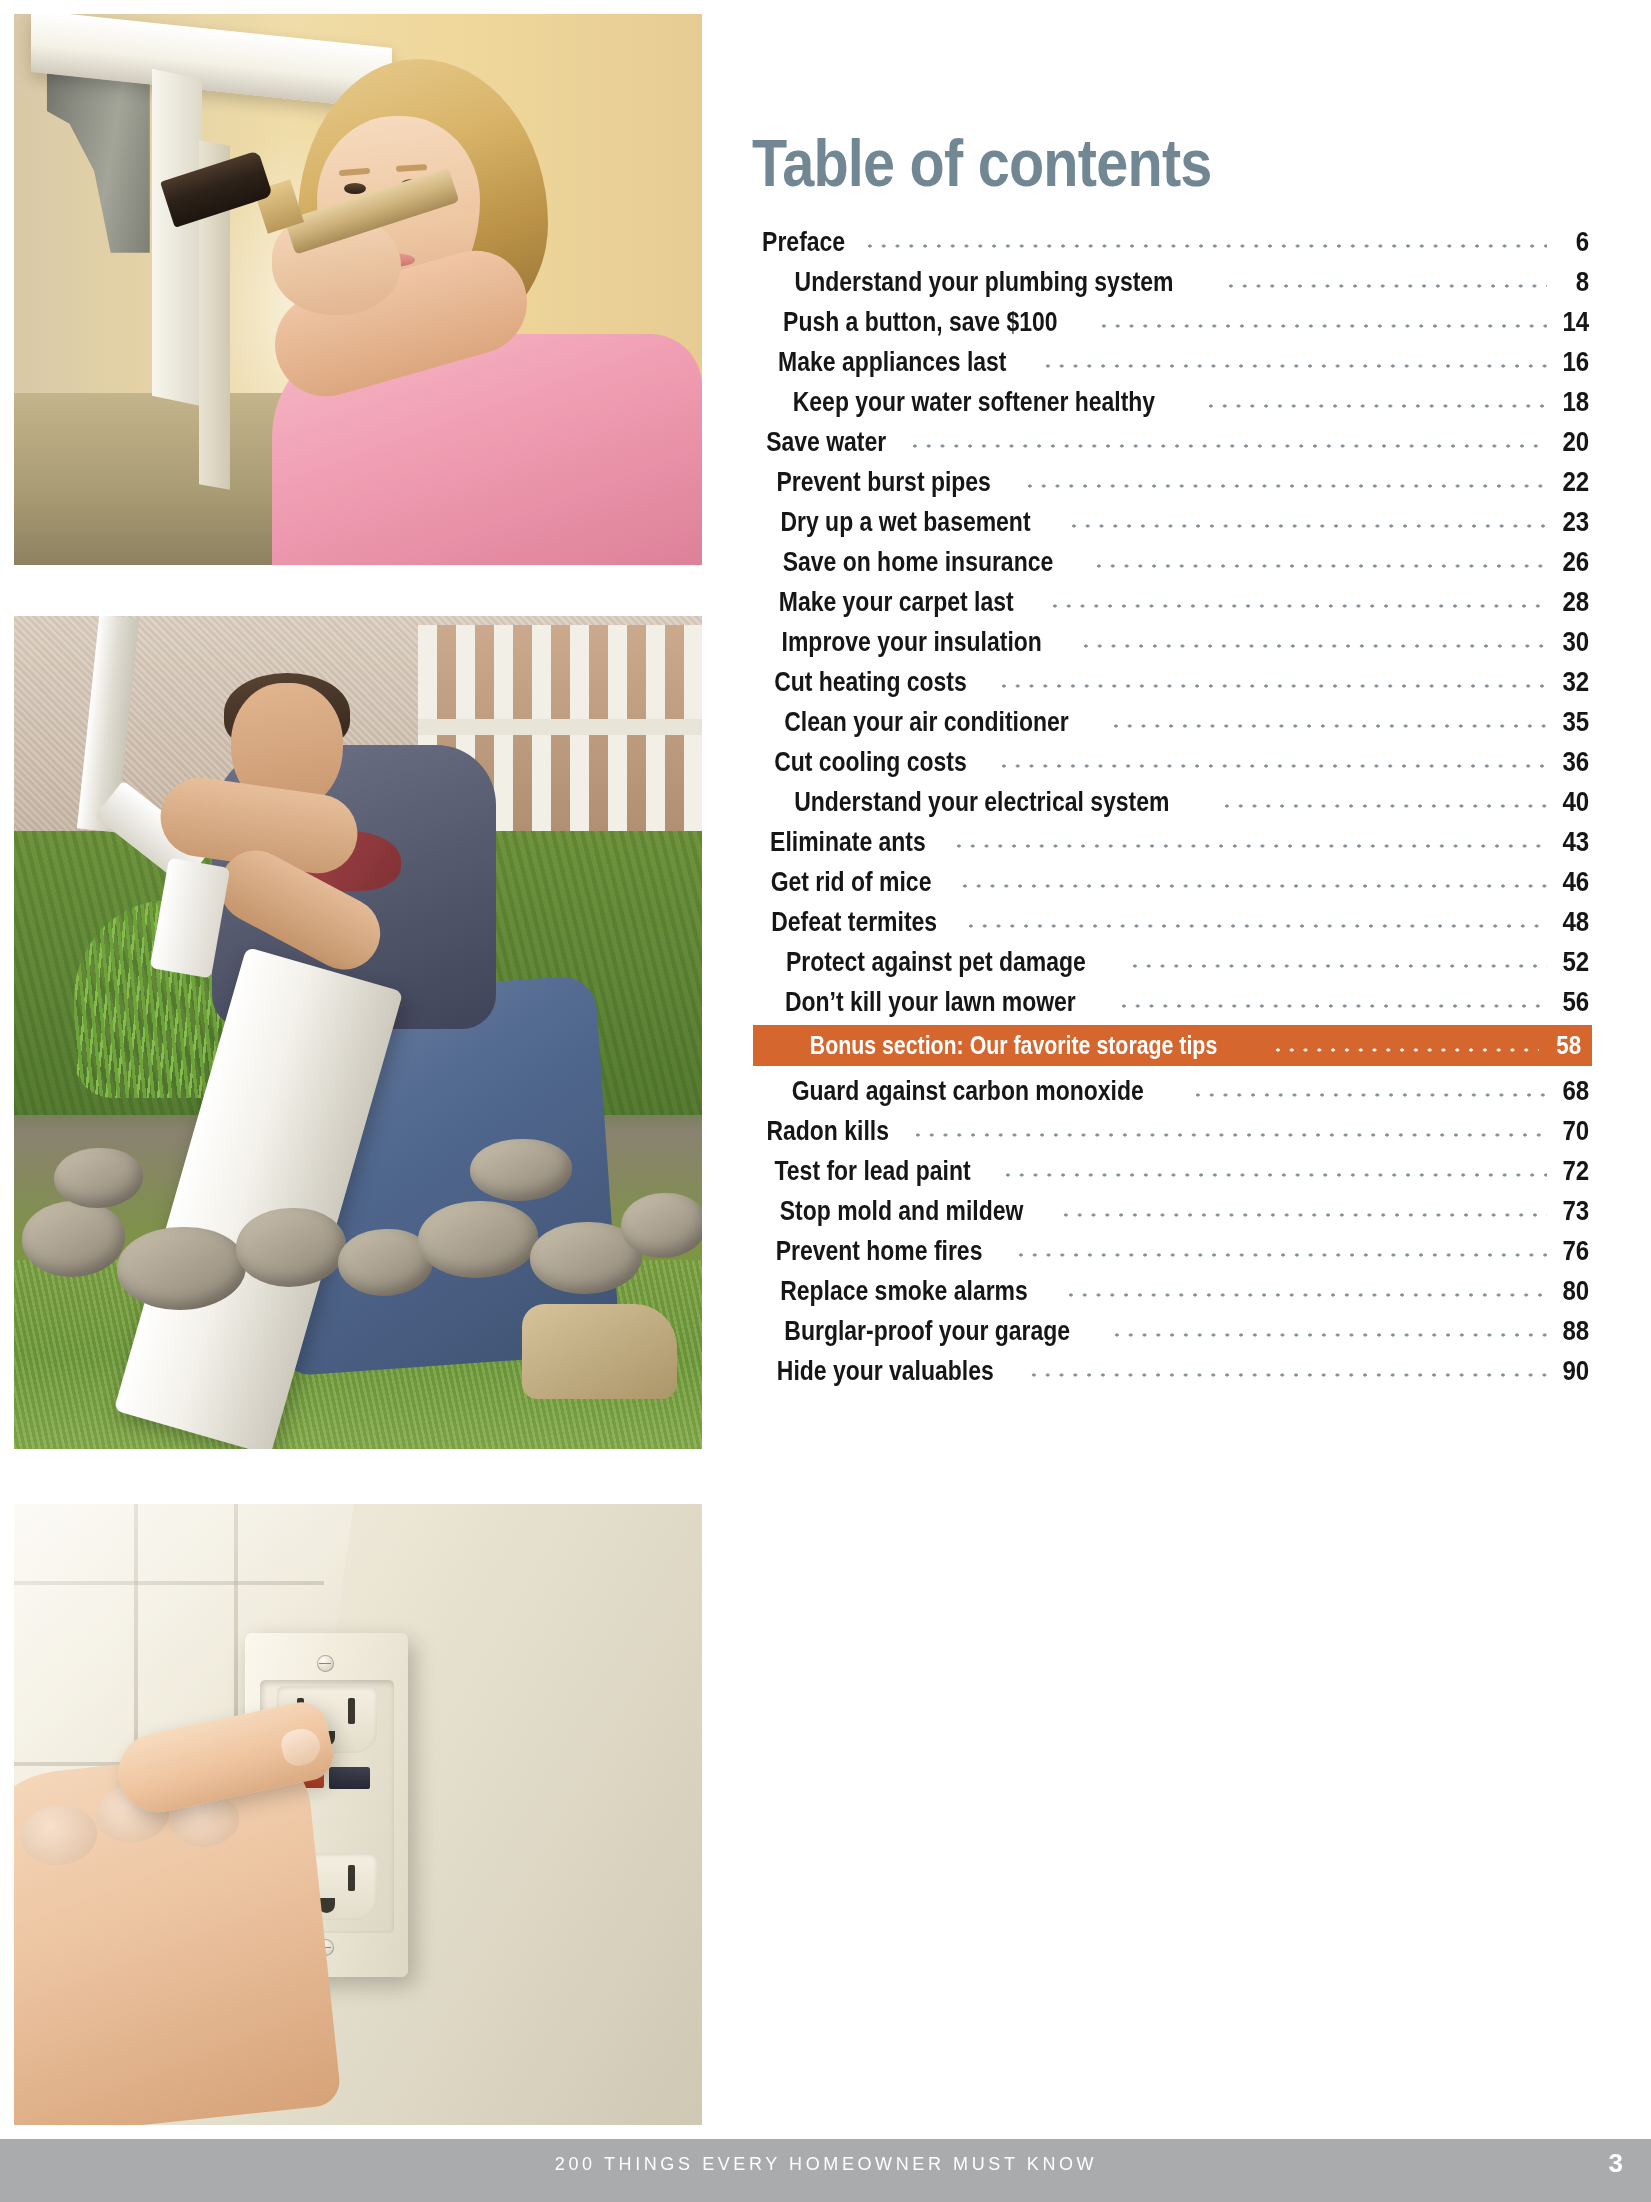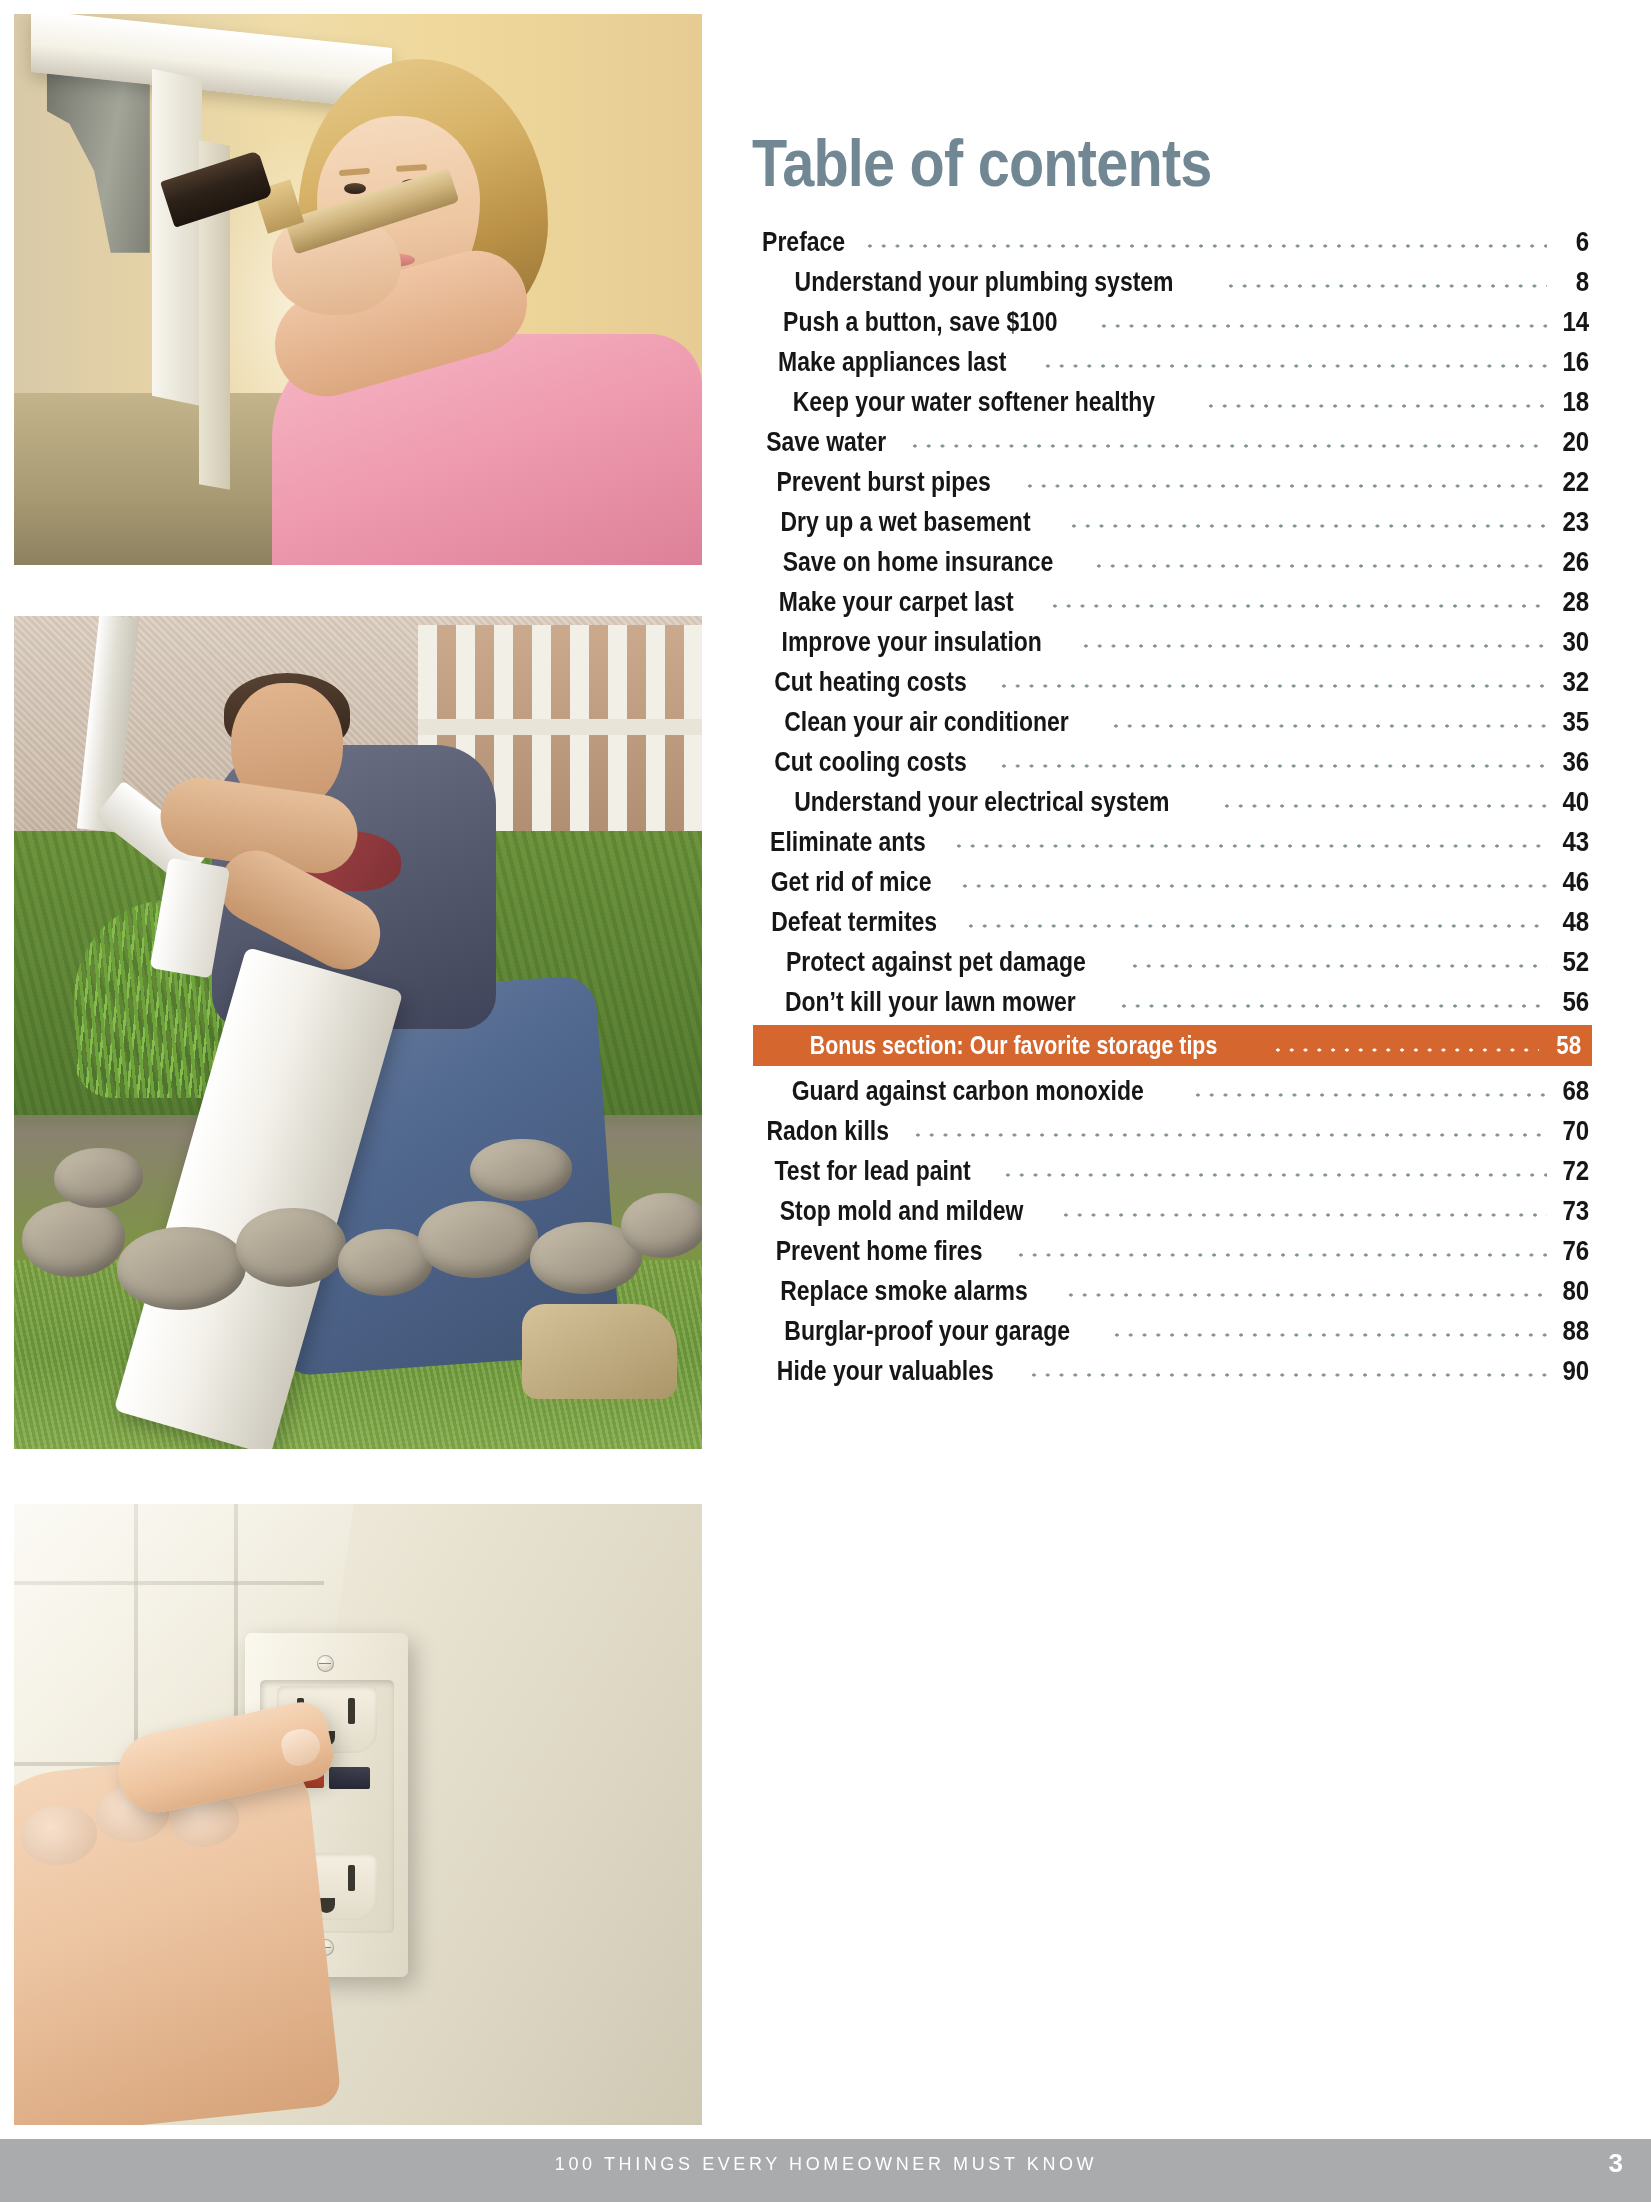--- a/index.html
+++ b/index.html
@@ -694,18 +694,18 @@
         </div>
         <div class="toc-row">
           <span class="toc-label">Hide your valuables</span>
           <span class="toc-dots"></span>
           <span class="toc-page">90</span>
         </div>
       </div>
   </div>
 
   <div id="footer">
-    <div id="footer-title">100 THINGS EVERY HOMEOWNER MUST KNOW</div>
+    <div id="footer-title">200 THINGS EVERY HOMEOWNER MUST KNOW</div>
     <div id="footer-pageno">3</div>
   </div>
 
 </div>
 
 
 </body></html>

